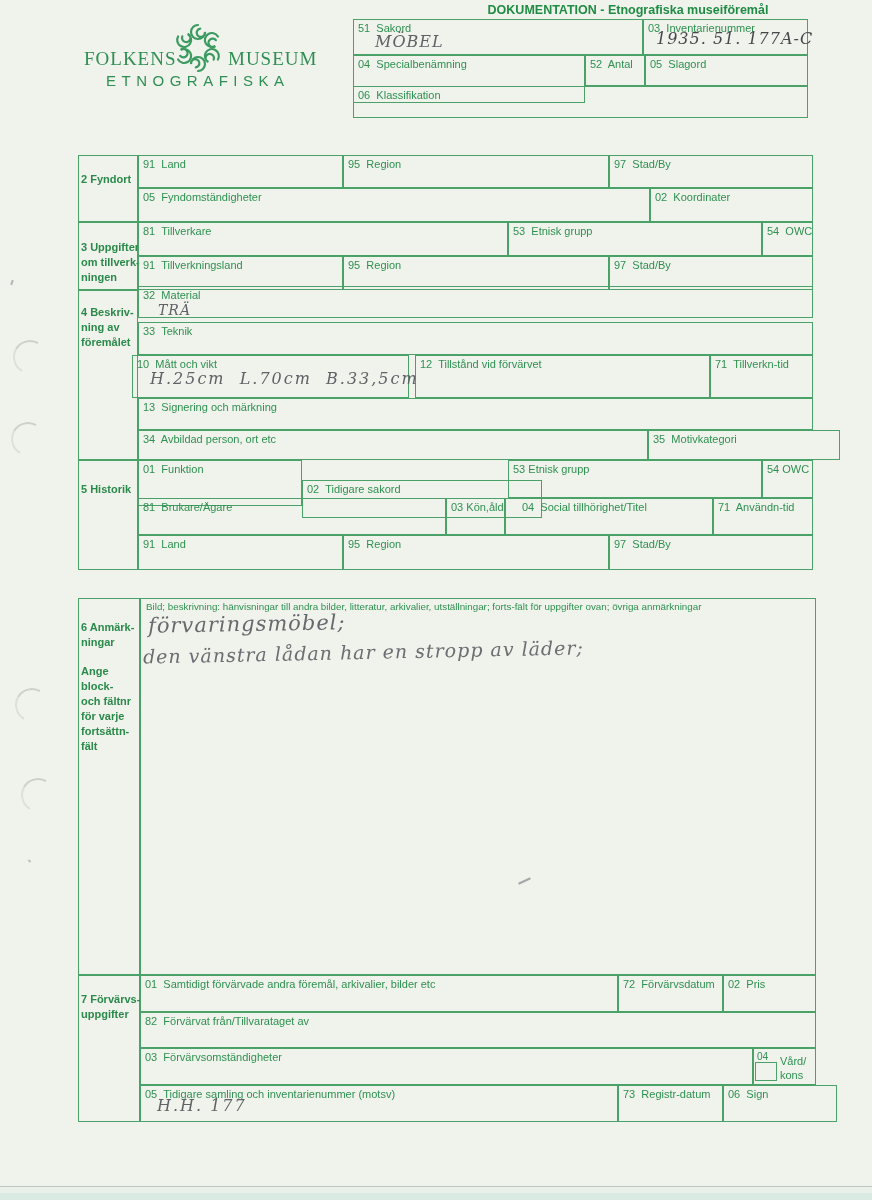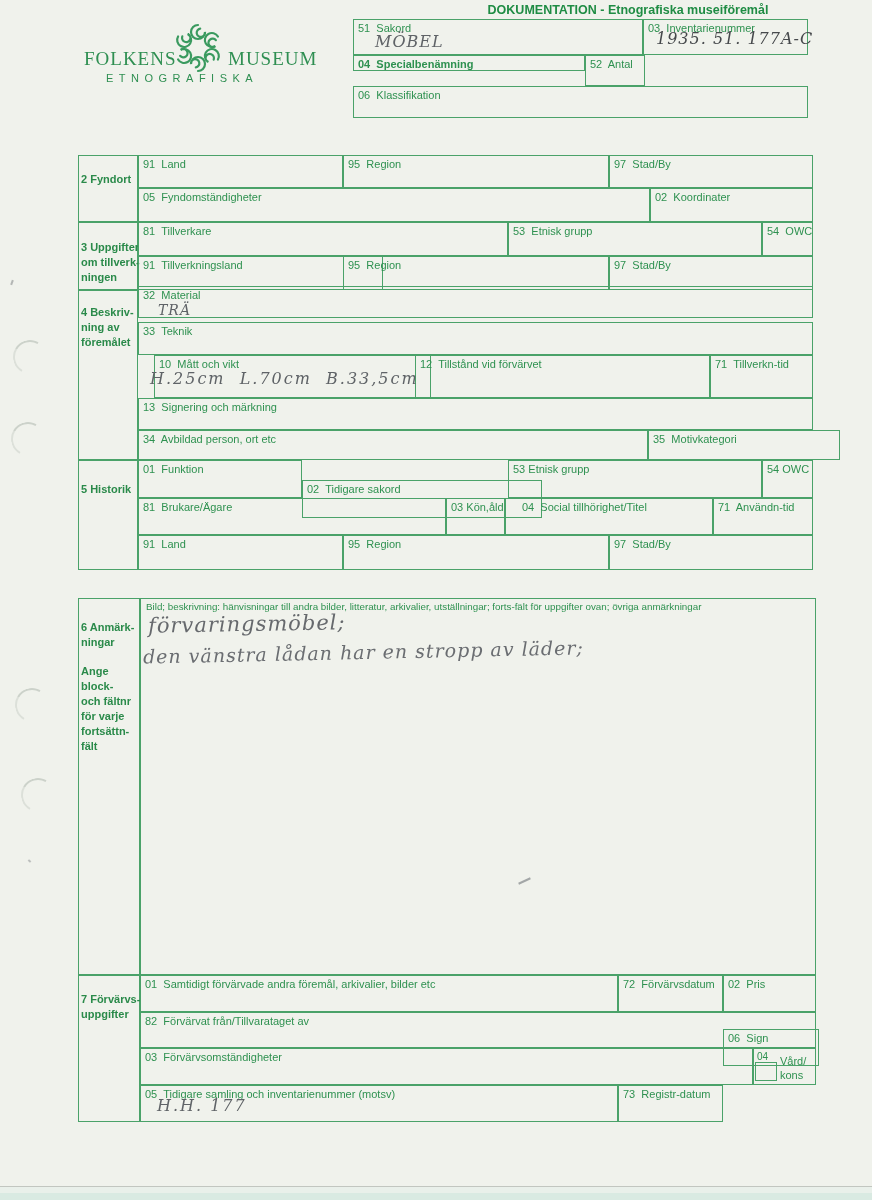--- a/index.html
+++ b/index.html
@@ -38,21 +38,21 @@
   }
   .title{
     position:absolute;left:440px;top:3px;width:376px;
     text-align:center;color:#1f8c44;font-weight:bold;font-size:12.5px;
   }
   .logo-name{
     position:absolute;color:#2f8f52;
     font-family:"Liberation Serif",serif;font-size:19px;letter-spacing:1px;
   }
   .logo-sub{
-    position:absolute;color:#2f8f52;font-size:11px;letter-spacing:5.5px;
+    position:absolute;color:#2f8f52;font-size:15px;letter-spacing:5.5px;
   }
   .s6header{
     position:absolute;left:146px;top:601px;width:666px;
     color:var(--ink);font-size:9.8px;line-height:11px;white-space:normal;
   }
   .punch{
     position:absolute;width:30px;height:30px;border-radius:50%;
     border:2px solid transparent;
     border-top-color:rgba(176,184,176,.55);
     border-left-color:rgba(186,193,186,.35);
@@ -100,22 +100,23 @@
       </g>
     </svg>
   </div>
   <div class="logo-name" style="left:228px;top:48px;">MUSEUM</div>
   <div class="logo-sub" style="left:106px;top:72px;">ETNOGRAFISKA</div>
 
   <div class="title">DOKUMENTATION - Etnografiska museiföremål</div>
 
   <div class="cell" style="left:353px;top:19px;width:290px;height:36px;">51  Sakord</div>
   <div class="cell" style="left:643px;top:19px;width:165px;height:36px;">03  Inventarienummer</div>
-  <div class="cell" style="left:353px;top:55px;width:232px;height:16px;font-weight:bold;">04  Specialbenämning</div>
+  <div class="cell" style="left:353px;top:55px;width:232px;height:48px;">04  Specialbenämning</div>
   <div class="cell" style="left:585px;top:55px;width:60px;height:31px;">52  Antal</div>
+  <div class="cell" style="left:645px;top:55px;width:163px;height:31px;">05  Slagord</div>
   <div class="cell" style="left:353px;top:86px;width:455px;height:32px;">06  Klassifikation</div>
   <div class="hand" style="left:375px;top:32px;font-size:16px;">MÖBEL</div>
   <div class="hand" style="left:656px;top:29px;font-size:16px;color:#46494c;">1935. 51. 177A-C</div>
 
   <div class="cell seccell nolabel" style="left:78px;top:155px;width:60px;height:67px;"></div>
   <div class="cell seccell nolabel" style="left:78px;top:222px;width:60px;height:68px;"></div>
   <div class="cell seccell nolabel" style="left:78px;top:290px;width:60px;height:170px;"></div>
   <div class="cell seccell nolabel" style="left:78px;top:460px;width:60px;height:110px;"></div>
   <div class="seclabel" style="left:81px;top:172px;width:58px;">2 Fyndort</div>
   <div class="seclabel" style="left:81px;top:240px;width:62px;">3 Uppgifter
@@ -128,36 +129,36 @@
 
   <div class="cell" style="left:138px;top:155px;width:205px;height:33px;">91  Land</div>
   <div class="cell" style="left:343px;top:155px;width:266px;height:33px;">95  Region</div>
   <div class="cell" style="left:609px;top:155px;width:204px;height:33px;">97  Stad/By</div>
   <div class="cell" style="left:138px;top:188px;width:512px;height:34px;">05  Fyndomständigheter</div>
   <div class="cell" style="left:650px;top:188px;width:163px;height:34px;">02  Koordinater</div>
 
   <div class="cell" style="left:138px;top:222px;width:370px;height:34px;">81  Tillverkare</div>
   <div class="cell" style="left:508px;top:222px;width:254px;height:34px;">53  Etnisk grupp</div>
   <div class="cell" style="left:762px;top:222px;width:51px;height:34px;">54  OWC</div>
-  <div class="cell" style="left:138px;top:256px;width:245px;height:34px;">91  Tillverkningsland</div>
+  <div class="cell" style="left:138px;top:256px;width:205px;height:34px;">91  Tillverkningsland</div>
   <div class="cell" style="left:343px;top:256px;width:266px;height:34px;">95  Region</div>
   <div class="cell" style="left:609px;top:256px;width:204px;height:34px;">97  Stad/By</div>
 
   <div class="cell" style="left:138px;top:286px;width:675px;height:32px;">32  Material</div>
   <div class="cell" style="left:138px;top:322px;width:675px;height:33px;">33  Teknik</div>
-  <div class="cell" style="left:154px;top:355px;width:277px;height:43px;">10  Mått och vikt</div>
+  <div class="cell" style="left:132px;top:355px;width:277px;height:43px;">10  Mått och vikt</div>
   <div class="cell" style="left:415px;top:355px;width:295px;height:43px;">12  Tillstånd vid förvärvet</div>
   <div class="cell" style="left:710px;top:355px;width:103px;height:43px;">71  Tillverkn-tid</div>
   <div class="cell" style="left:138px;top:398px;width:675px;height:32px;">13  Signering och märkning</div>
   <div class="cell" style="left:138px;top:430px;width:510px;height:30px;">34  Avbildad person, ort etc</div>
   <div class="cell" style="left:648px;top:430px;width:192px;height:30px;">35  Motivkategori</div>
   <div class="hand" style="left:158px;top:302px;font-size:14px;">TRÄ</div>
   <div class="hand" style="left:150px;top:369px;font-size:16px;letter-spacing:2px;">H.25cm  L.70cm  B.33,5cm</div>
 
-  <div class="cell" style="left:138px;top:460px;width:164px;height:38px;">01  Funktion</div>
+  <div class="cell" style="left:138px;top:460px;width:164px;height:46px;">01  Funktion</div>
   <div class="cell" style="left:302px;top:460px;width:240px;height:38px;margin-top:20px;">02  Tidigare sakord</div>
   <div class="cell" style="left:508px;top:460px;width:254px;height:38px;">53 Etnisk grupp</div>
   <div class="cell" style="left:762px;top:460px;width:51px;height:38px;">54 OWC</div>
   <div class="cell" style="left:138px;top:498px;width:308px;height:37px;">81  Brukare/Ägare</div>
   <div class="cell" style="left:446px;top:498px;width:59px;height:37px;">03 Kön,åld</div>
   <div class="cell" style="left:505px;top:498px;width:208px;height:37px;padding-left:16px;">04  Social tillhörighet/Titel</div>
   <div class="cell" style="left:713px;top:498px;width:100px;height:37px;">71  Användn-tid</div>
   <div class="cell" style="left:138px;top:535px;width:205px;height:35px;">91  Land</div>
   <div class="cell" style="left:343px;top:535px;width:266px;height:35px;">95  Region</div>
   <div class="cell" style="left:609px;top:535px;width:204px;height:35px;">97  Stad/By</div>
@@ -185,21 +186,21 @@
   <div class="cell" style="left:140px;top:1048px;width:613px;height:37px;">03  Förvärvsomständigheter</div>
 
   <div class="cell nolabel" style="left:753px;top:1048px;width:63px;height:37px;">
     <span class="vnum">04</span>
     <span class="vbox" style="left:1px;top:13px;width:22px;height:19px;"></span>
     <span class="vtxt" style="left:26px;top:6px;">Vård/</span>
     <span class="vtxt" style="left:26px;top:20px;">kons</span>
   </div>
   <div class="cell" style="left:140px;top:1085px;width:478px;height:37px;">05  Tidigare samling och inventarienummer (motsv)</div>
   <div class="cell" style="left:618px;top:1085px;width:105px;height:37px;">73  Registr-datum</div>
-  <div class="cell" style="left:723px;top:1029px;width:96px;height:37px;">06  Sign</div>
+  <div class="cell" style="left:723px;top:1085px;width:114px;height:37px;">06  Sign</div>
   <div class="hand" style="left:157px;top:1096px;font-size:16px;letter-spacing:2px;">H.H. 177</div>
 
   <div class="punch" style="left:13px;top:340px;"></div>
   <div class="punch" style="left:11px;top:422px;"></div>
   <div class="punch" style="left:15px;top:688px;"></div>
   <div class="punch" style="left:21px;top:778px;"></div>
   <div class="speck" style="left:11px;top:280px;width:2px;height:5px;transform:rotate(20deg);opacity:.6;"></div>
   <div class="speck" style="left:518px;top:880px;width:13px;height:2px;transform:rotate(-25deg);opacity:.75;"></div>
   <div class="speck" style="left:28px;top:860px;width:3px;height:2px;transform:rotate(40deg);opacity:.5;"></div>
   <div class="bottom-edge"></div>

